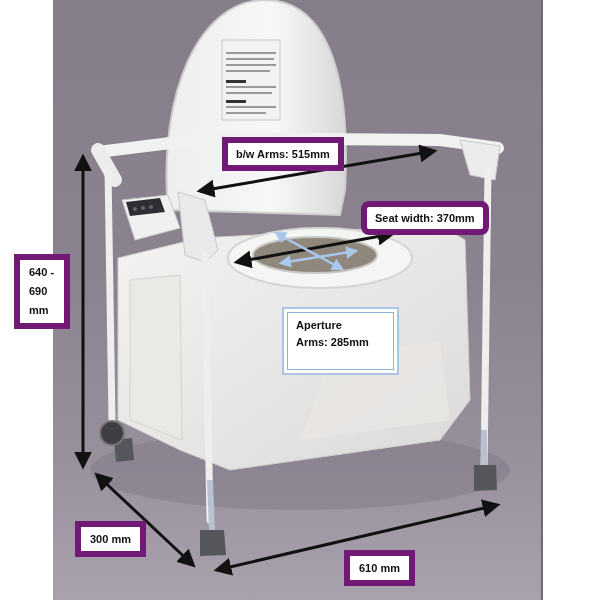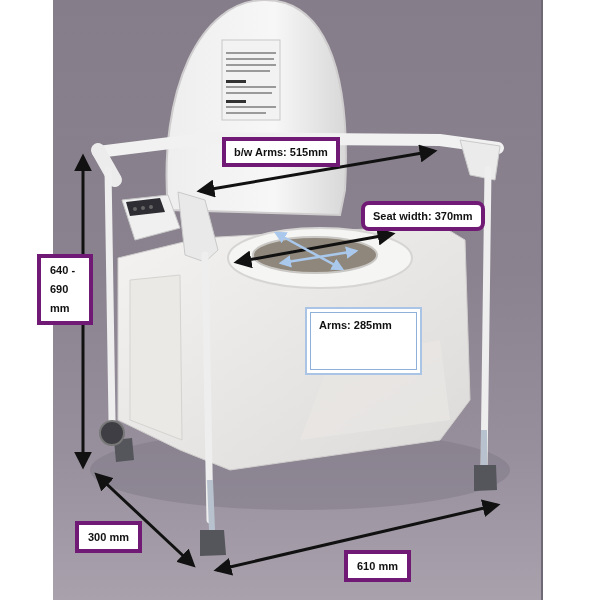--- a/index.html
+++ b/index.html
@@ -11,25 +11,25 @@
     background: linear-gradient(180deg, #857d8a 0%, #8a828f 45%, #978f9c 75%, #a9a2ad 100%);
     overflow: hidden;
   }
   .photo::after {
     content: ""; position: absolute; right: 0; top: 0; width: 2px; height: 600px;
     background: #6f6875;
   }
   svg.scene { position: absolute; left: 0; top: 0; }
 
   .label {
-    position: absolute; background: #ffffff; border: 4px solid #701a75;
+    position: absolute; background: #ffffff; border: 6px solid #701a75;
     color: #111111; font-weight: bold; font-size: 11px; line-height: 14px;
     padding: 4px 8px; white-space: nowrap;
   }
-  .label.multi { white-space: normal; margin-left: 23px; }
+  .label.multi { white-space: normal; }
   .label.aperture {
     border: 2px solid #a9c4e4; outline: 1px solid #ffffff; outline-offset: -5px;
     box-shadow: inset 0 0 0 3px #ffffff, inset 0 0 0 4px #8fb0d8;
     padding: 8px 12px; line-height: 17px;
   }
   .label .line { display: block; }
 </style>
 </head>
 <body>
 
@@ -120,20 +120,21 @@
 
 <div class="label" style="left:222px; top:137px;">
   <span>b/w Arms: 515mm</span>
 </div>
 
 <div class="label" style="left:361px; top:201px;border-radius:8px;">
   <span>Seat width: 370mm</span>
 </div>
 
 <div class="label multi aperture" style="left:282px; top:307px; width:117px; height:68px;">
+  <span class="line">Aperture</span>
   <span class="line">Arms: 285mm</span>
 </div>
 
 <div class="label multi" style="left:14px; top:254px; width:56px; line-height:19px; padding:3px 9px;">
   <span class="line">640 -</span>
   <span class="line">690 mm</span>
 </div>
 
 <div class="label" style="left:75px; top:521px; padding:5px 9px;">
   <span>300 mm</span>

